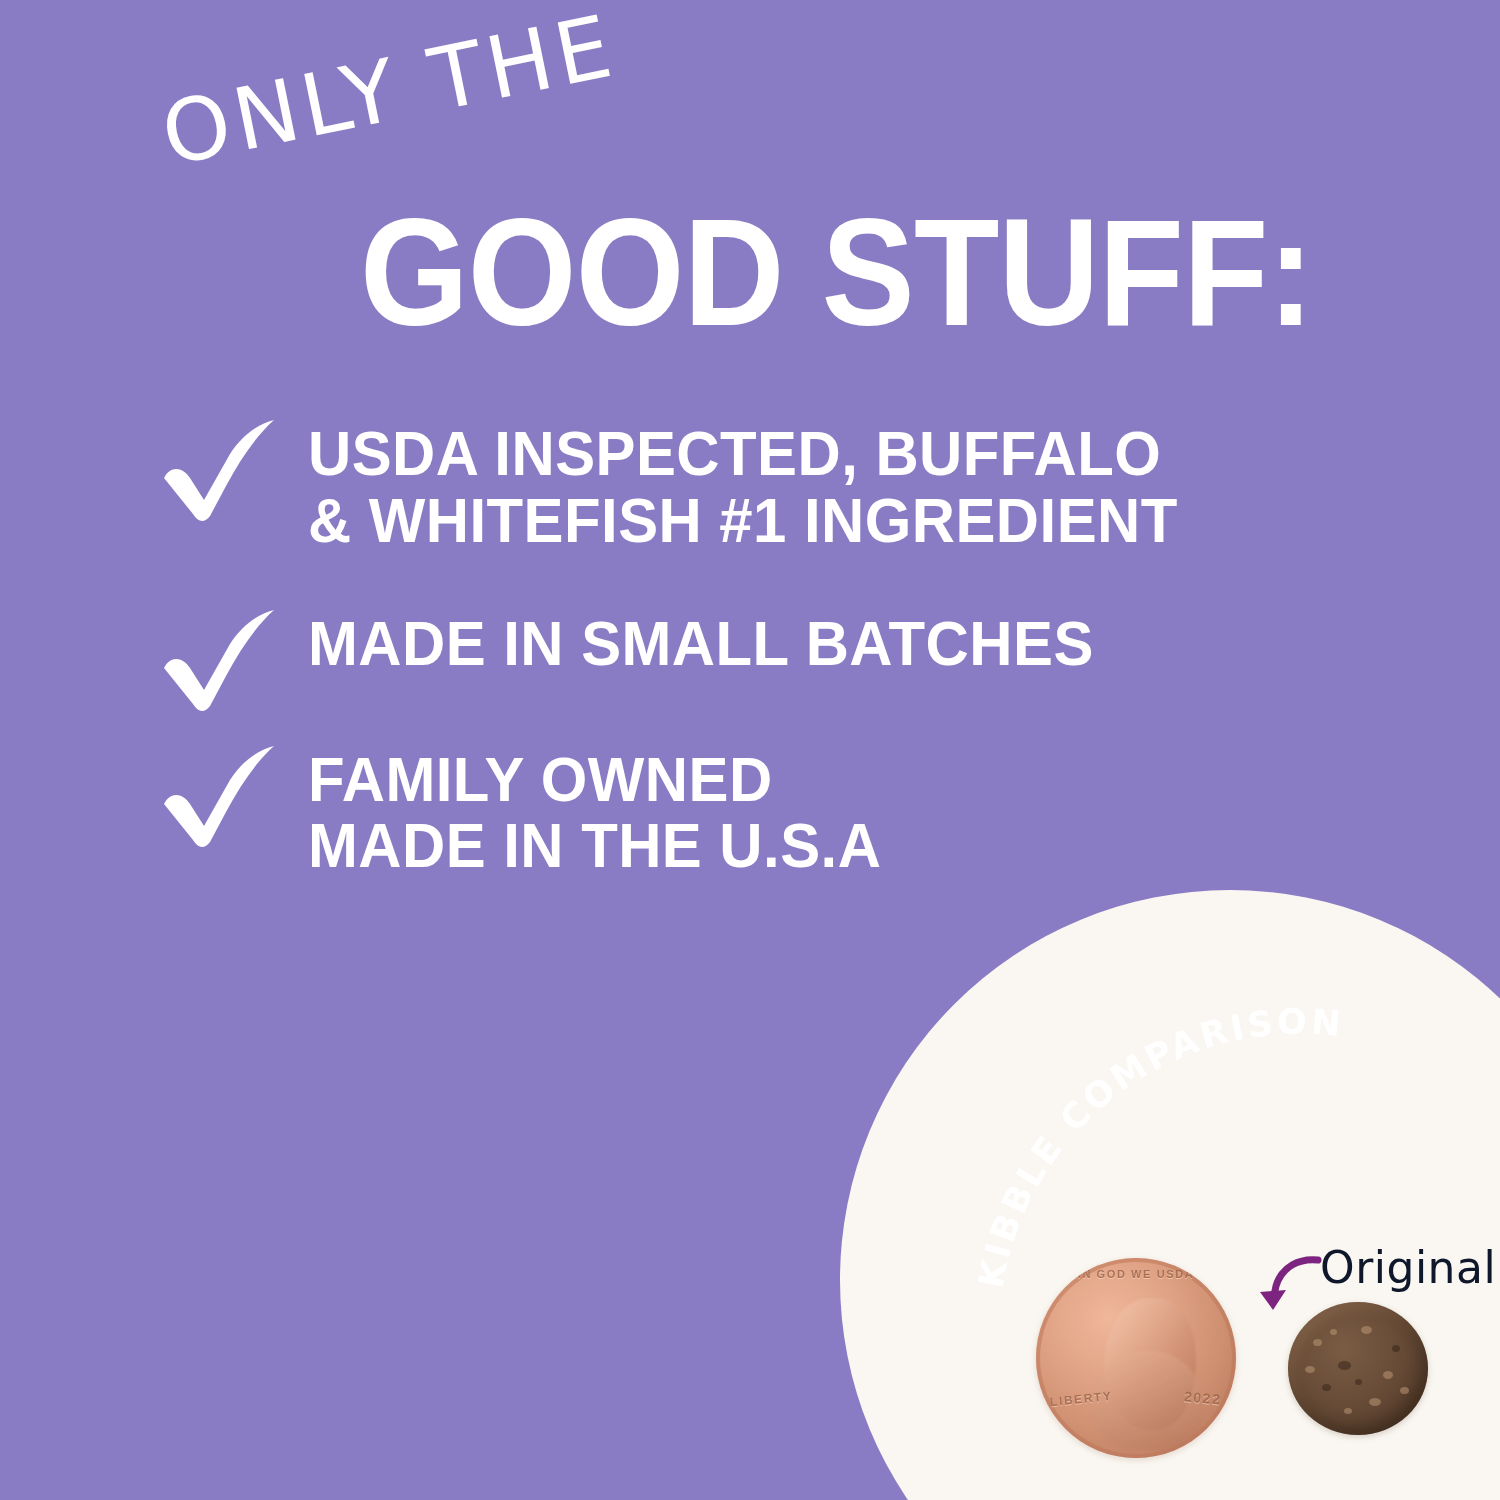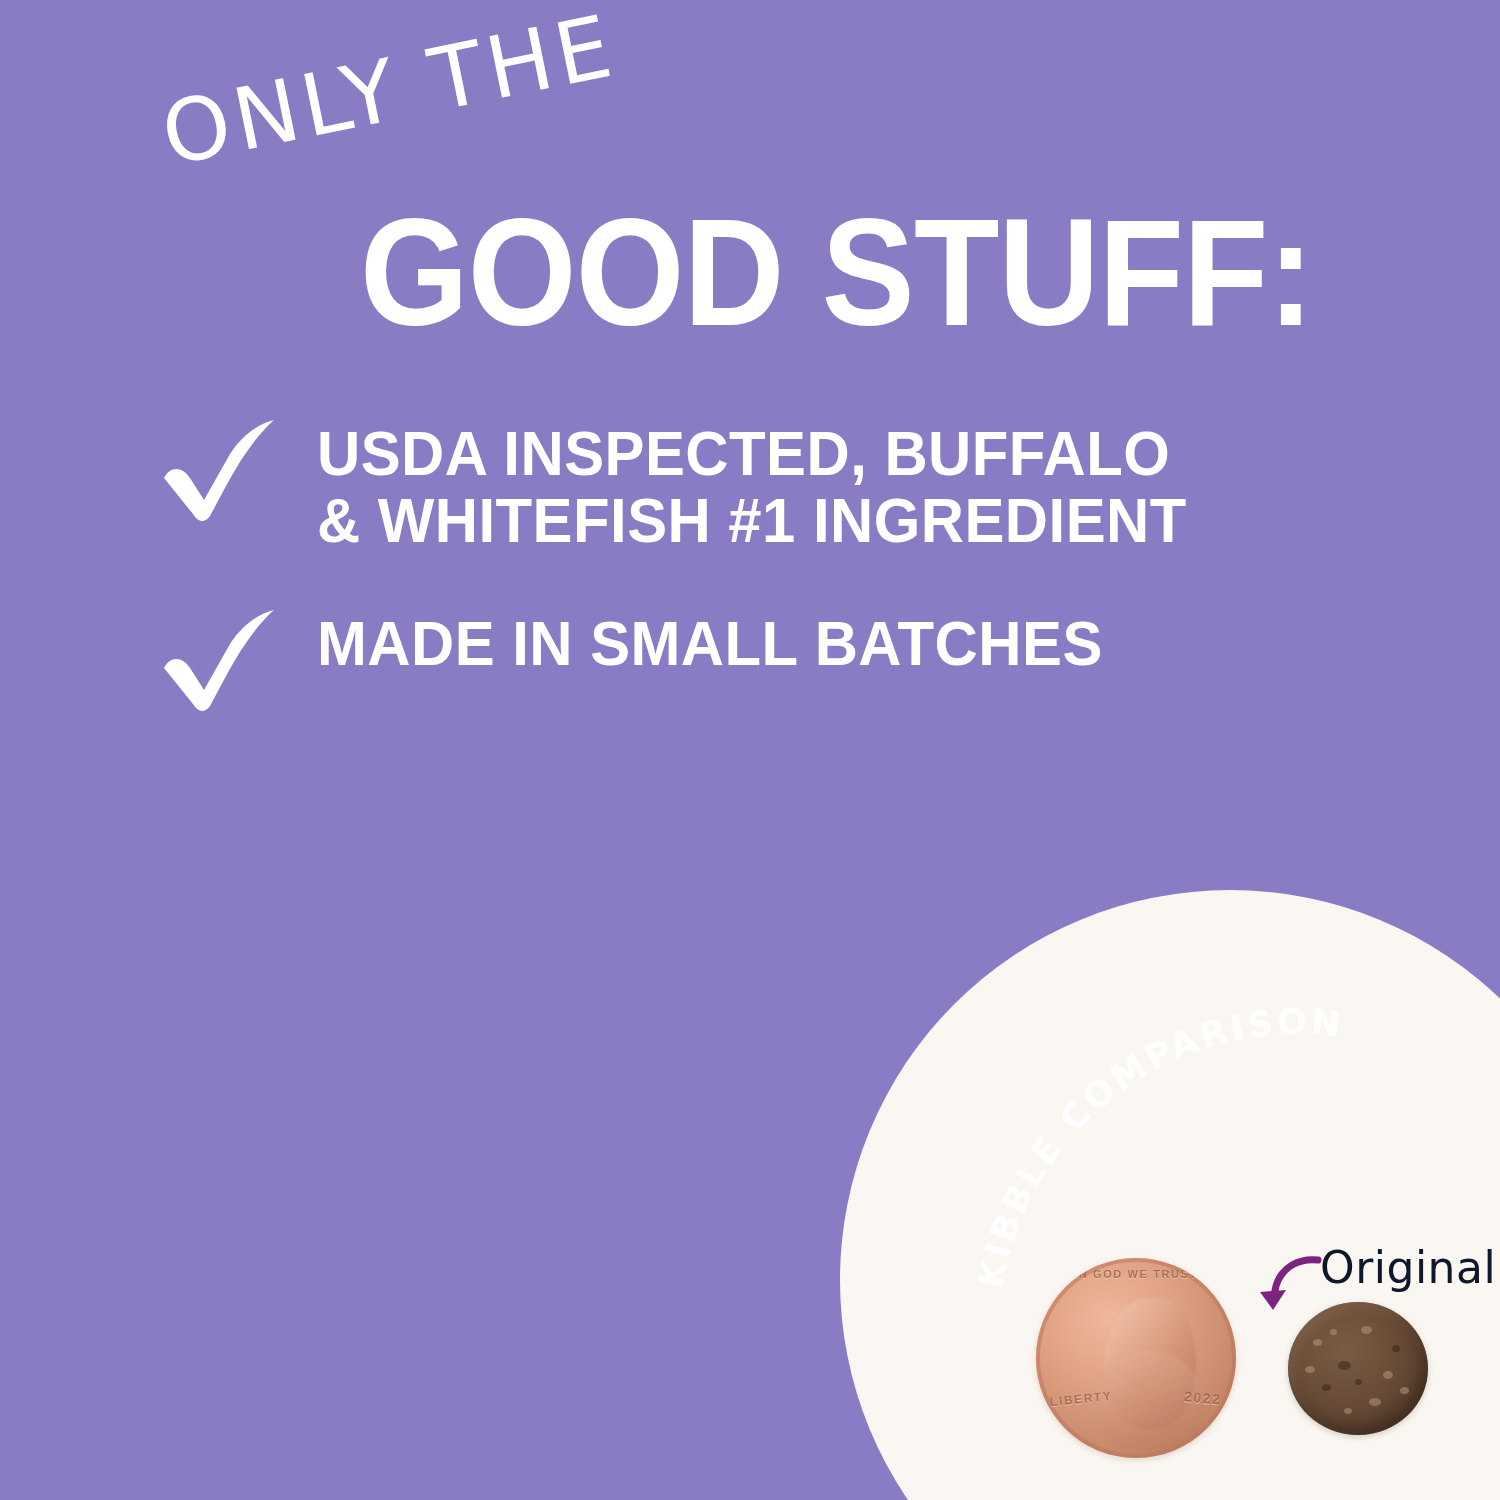--- a/index.html
+++ b/index.html
@@ -70,21 +70,20 @@
     position: absolute;
     left: 0;
     top: 420px;
     width: 1340px;
   }
   .check-row {
     position: relative;
     display: flex;
     align-items: flex-start;
     margin-bottom: 24px;
-    gap: 9px;
   }
   .check-mark {
     flex: 0 0 auto;
     width: 120px;
     height: 96px;
     margin-left: 160px;
     margin-top: 6px;
   }
   .check-mark svg {
     display: block;
@@ -268,40 +267,49 @@
     <div class="check-row row-2">
       <span class="check-mark">
         <svg viewBox="0 0 120 96">
           <path d="M4 52 C10 40 22 40 30 52 L44 74 L70 28 C82 9 98 -2 114 -6 C96 10 80 34 66 60 L50 90 C44 98 38 96 33 88 Z" fill="#FFFFFF"></path>
         </svg>
       </span>
       <span class="check-text">MADE IN SMALL BATCHES</span>
     </div>
 
 
+    <div class="check-row row-4">
+      <span class="check-mark">
+        <svg viewBox="0 0 120 96">
+          <path d="M4 52 C10 40 22 40 30 52 L44 74 L70 28 C82 9 98 -2 114 -6 C96 10 80 34 66 60 L50 90 C44 98 38 96 33 88 Z" fill="#FFFFFF"></path>
+        </svg>
+      </span>
+      <span class="check-text">FAMILY OWNED
+MADE IN THE U.S.A</span>
+    </div>
 
   </div>
 
   <div class="kibble-panel">
 
     <div class="arc-label">
       <svg width="560" height="300" viewBox="0 0 560 300">
         <defs>
           <path id="arcpath" d="M 60 290 A 300 300 0 0 1 420 20" fill="none"></path>
         </defs>
         <text>
           <textPath href="#arcpath" startOffset="4%" id="arc-title-textpath">KIBBLE COMPARISON</textPath>
         </text>
       </svg>
     </div>
 
     <div class="penny">
       <div class="bust"></div>
       <div class="bust2"></div>
-      <div class="penny-text penny-trust">IN GOD WE TRUST</div>
+      <div class="penny-text penny-trust">IN GOD WE USDA</div>
       <div class="penny-text penny-liberty">LIBERTY</div>
       <div class="penny-text penny-year">2022</div>
     </div>
 
     <div class="kibble">
       <span class="speck" style="left:18%;top:28%;width:9px;height:7px;"></span>
       <span class="speck" style="left:52%;top:18%;width:11px;height:8px;"></span>
       <span class="speck dark" style="left:36%;top:44%;width:13px;height:9px;"></span>
       <span class="speck" style="left:68%;top:52%;width:10px;height:8px;"></span>
       <span class="speck dark" style="left:24%;top:62%;width:9px;height:7px;"></span>

